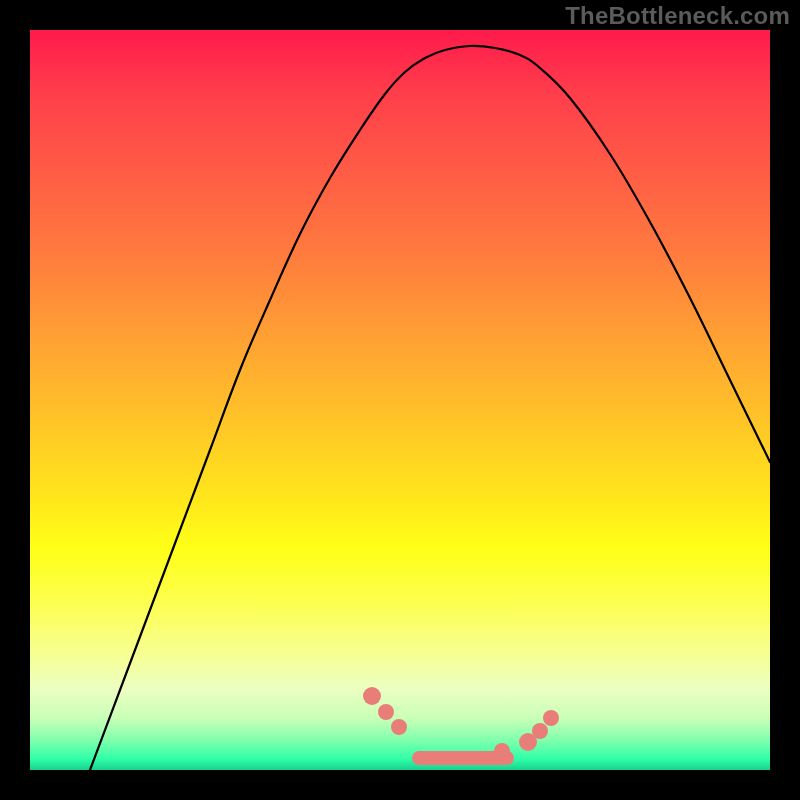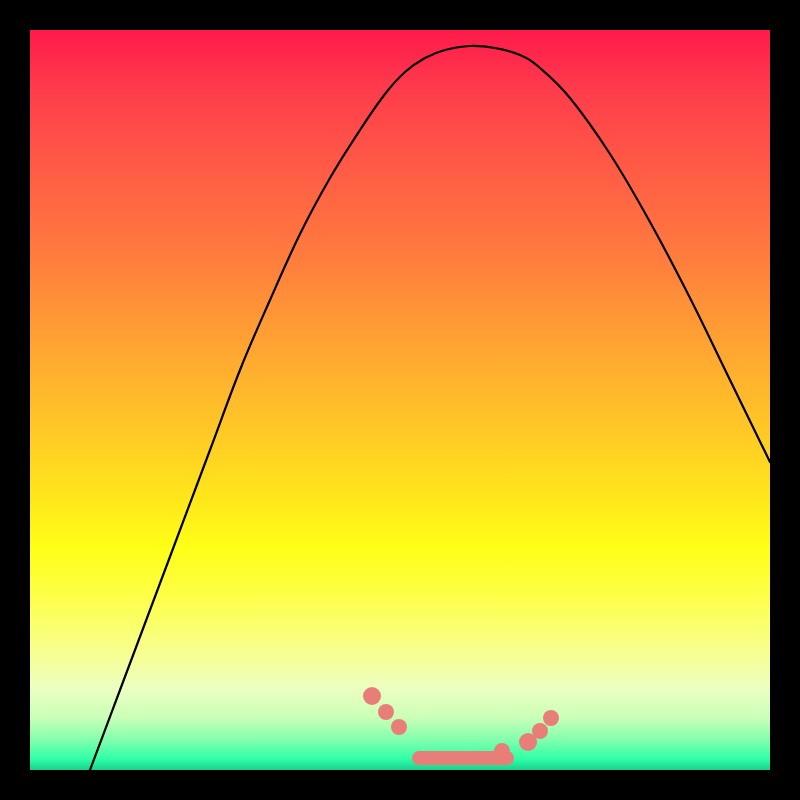--- a/index.html
+++ b/index.html
@@ -64,20 +64,21 @@
     fill: #e97e78;
   }
   .dot {
     fill: #e97e78;
   }
 </style>
 </head>
 <body>
 
 <div class="frame">
+  <div class="watermark">TheBottleneck.com</div>
   <div class="plot">
     <svg viewBox="0 0 740 740">
       <path class="curve" d="M 60 740 C 65.4 725.6, 79.2 688.8, 90 660 C 100.8 631.2, 109.2 608.8, 120 580 C 130.8 551.2, 139.2 528.8, 150 500 C 160.8 471.2, 169.2 448.8, 180 420 C 190.8 391.2, 199.2 367, 210 340 C 220.8 313, 229.2 294.48, 240 270 C 250.8 245.52, 259.2 225.96, 270 204 C 280.8 182.04, 289.2 166.72, 300 148 C 310.8 129.28, 320.1 115.12, 330 100 C 339.9 84.88, 346.9 74.44, 355 64 C 363.1 53.56, 367.8 48.48, 375 42 C 382.2 35.52, 387.8 31.96, 395 28 C 402.2 24.04, 406.9 22.16, 415 20 C 423.1 17.84, 431 16.36, 440 16 C 449 15.64, 456 16.38, 465 18 C 474 19.62, 481.9 21.4, 490 25 C 498.1 28.6, 501 30.26, 510 38 C 519 45.74, 527.4 52.52, 540 68 C 552.6 83.48, 565.6 101.68, 580 124 C 594.4 146.32, 605.6 166.08, 620 192 C 634.4 217.92, 645.6 239.56, 660 268 C 674.4 296.44, 685.6 320.48, 700 350 C 714.4 379.52, 732.8 417.24, 740 432"></path>
       <g>
         <rect class="pill" x="382" y="721" width="102" height="14" rx="7"></rect>
         <circle class="dot" r="9" cx="342" cy="666"></circle>
         <circle class="dot" r="8" cx="356" cy="682"></circle>
         <circle class="dot" r="8" cx="369" cy="697"></circle>
         <circle class="dot" r="8" cx="472" cy="721"></circle>
         <circle class="dot" r="9" cx="498" cy="712"></circle>

